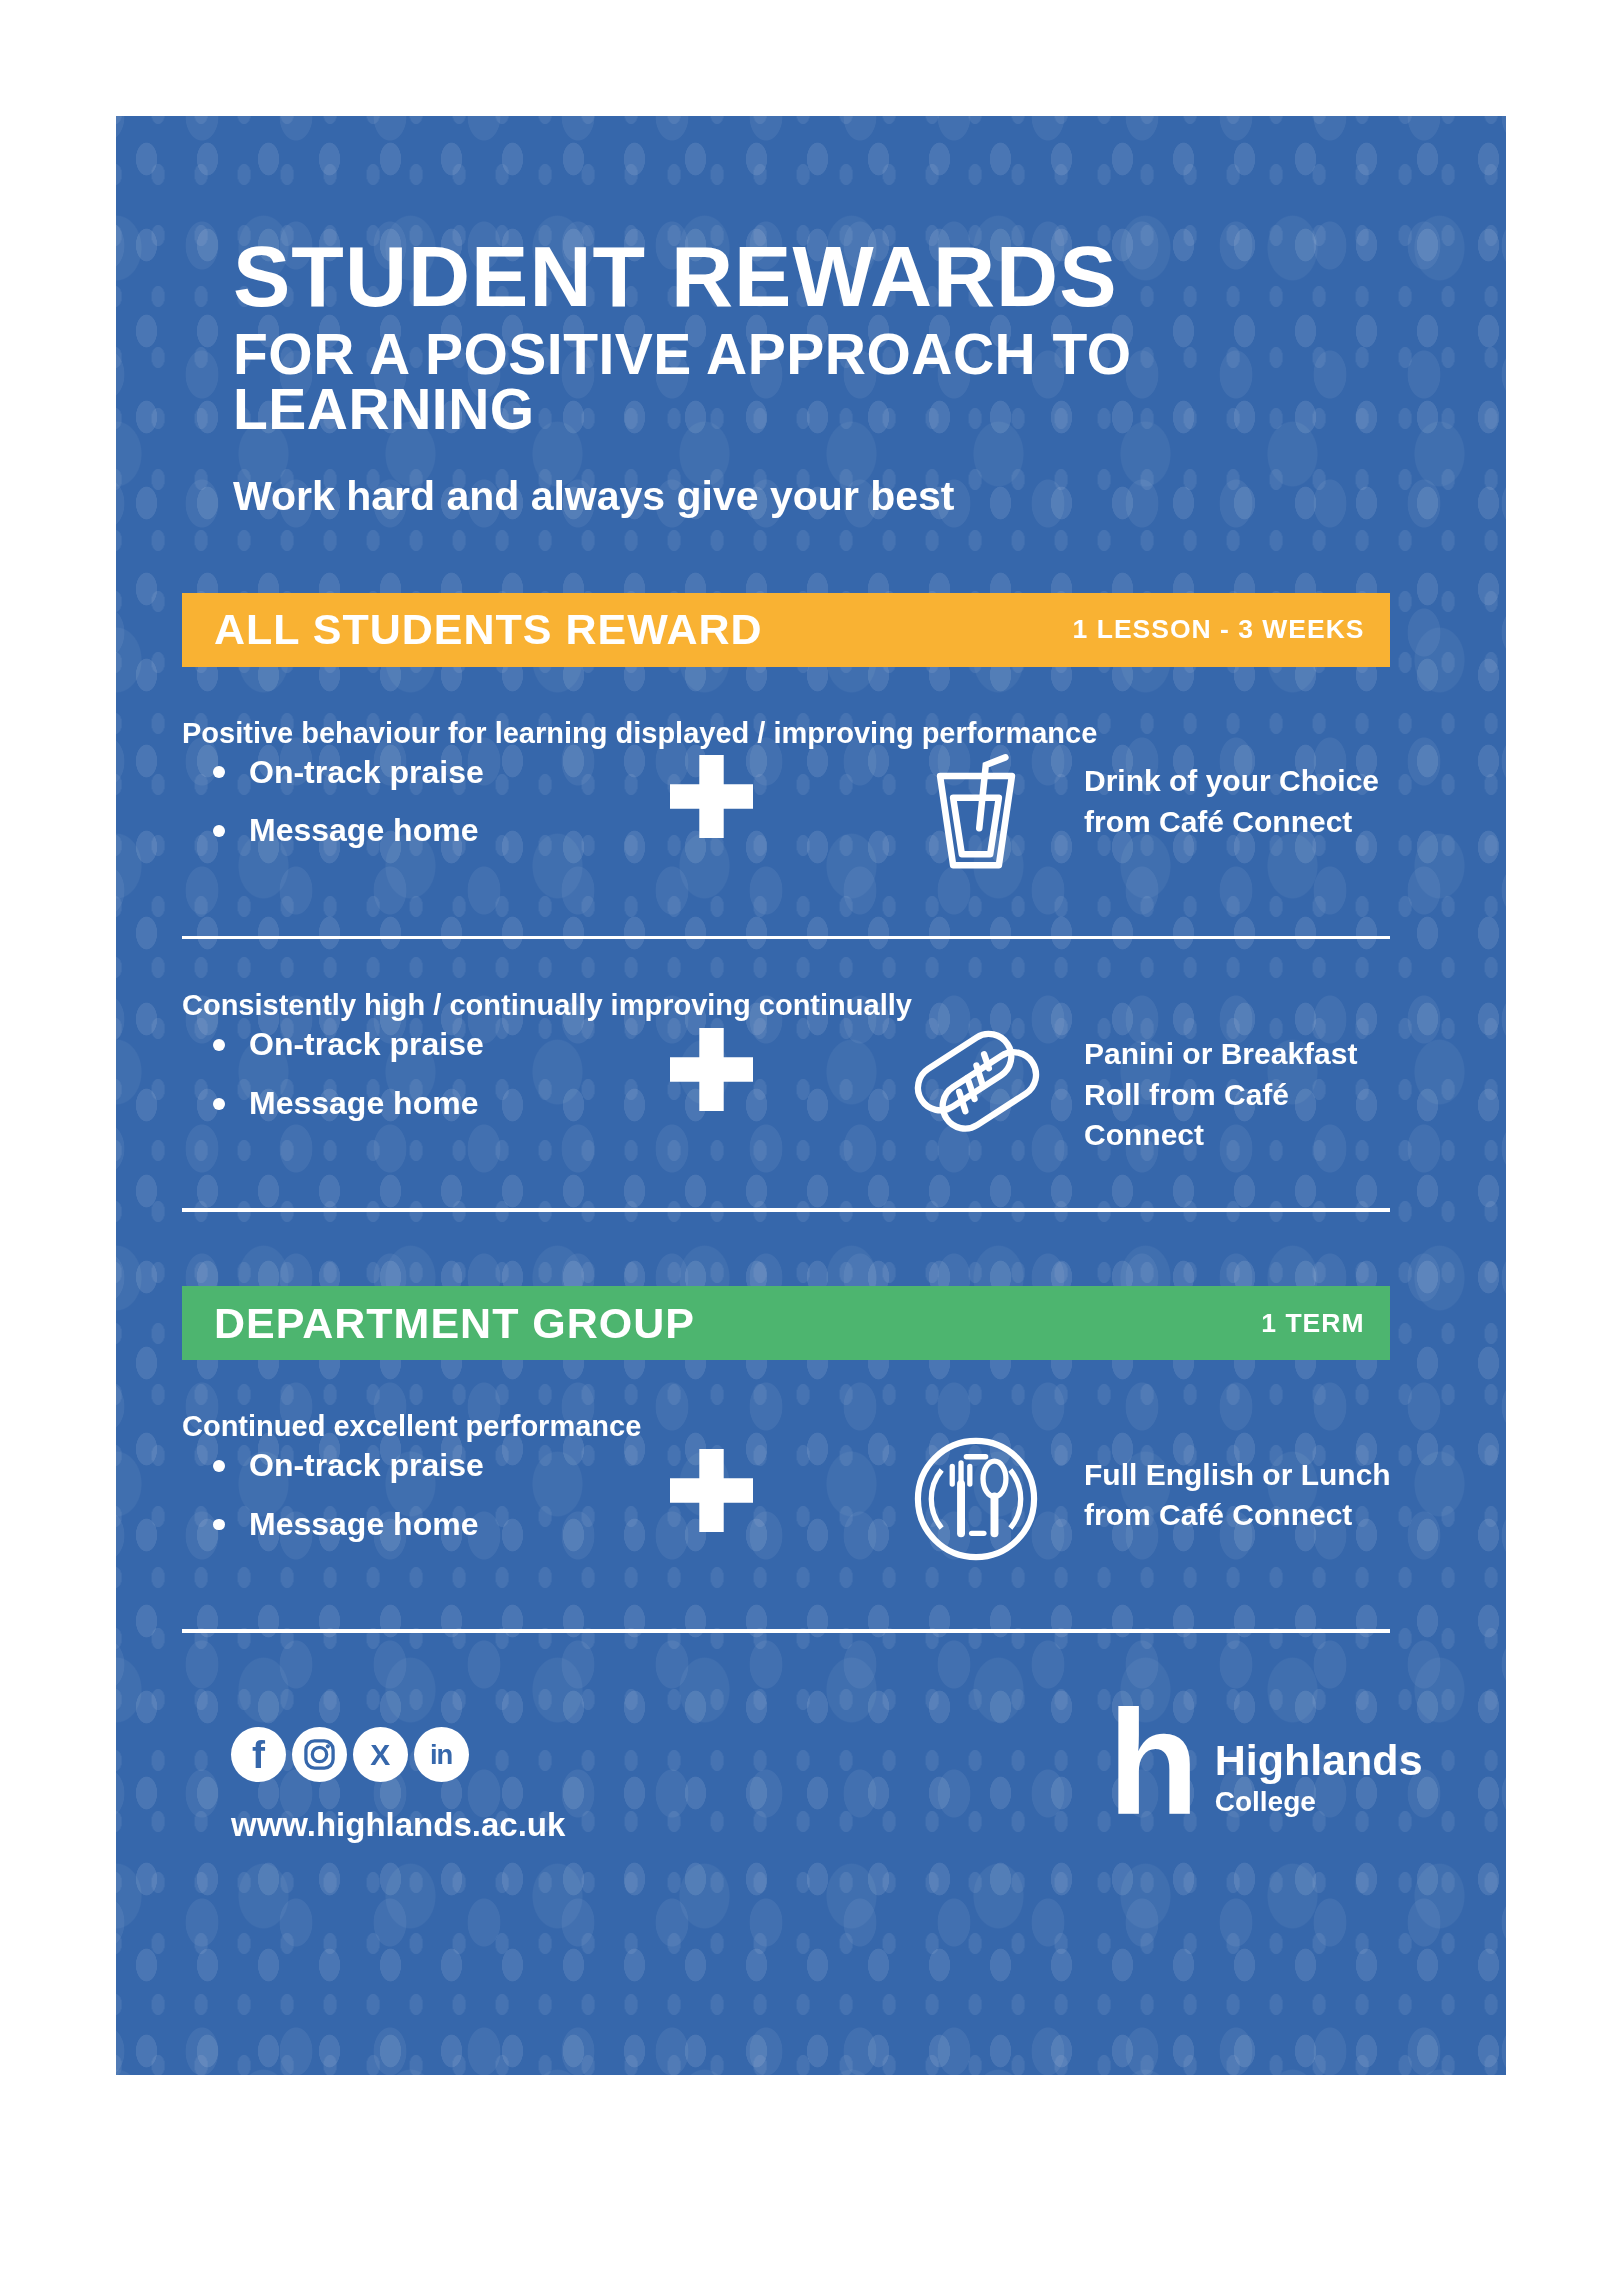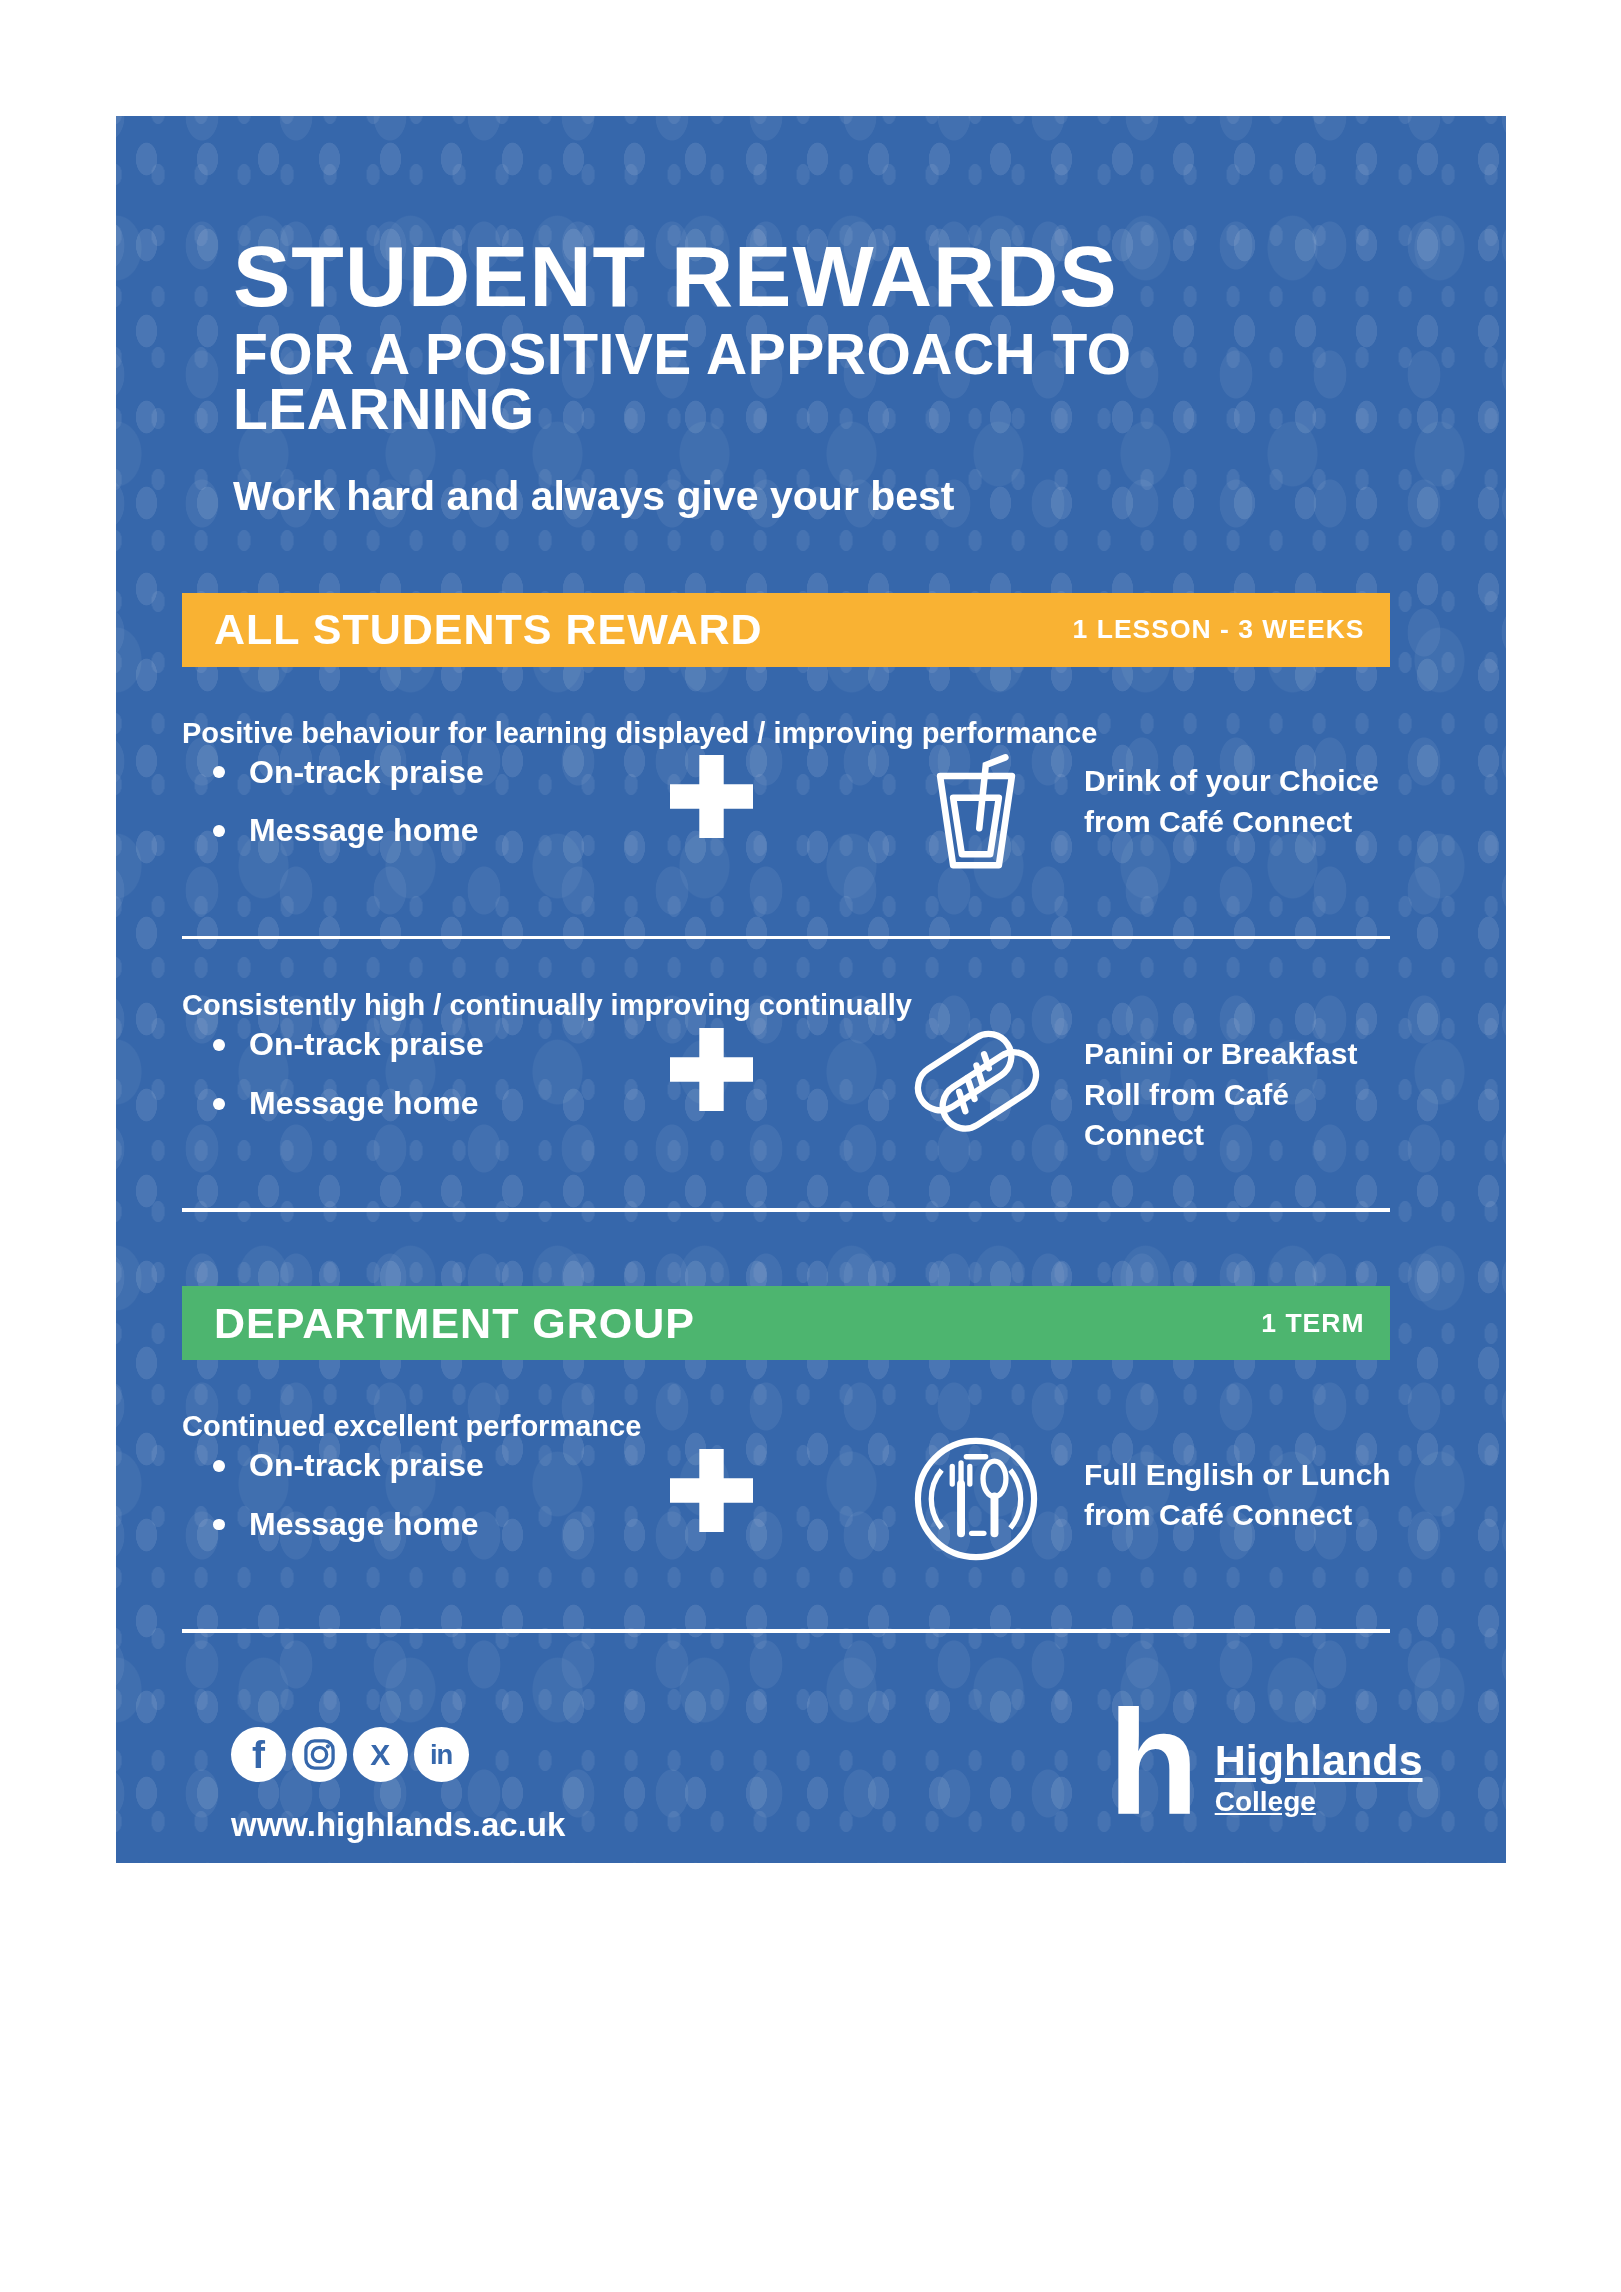--- a/index.html
+++ b/index.html
@@ -2,21 +2,21 @@
 <html><head>
 <meta charset="utf-8">
 <style>
   html,body{margin:0;padding:0;}
   body{
     width:1621px;height:2293px;background:#ffffff;position:relative;
     font-family:"Liberation Sans", sans-serif;font-weight:700;color:#ffffff;
     -webkit-font-smoothing:antialiased;
   }
   .poster{
-    position:absolute;left:116px;top:116px;width:1390px;height:1747px;
+    position:absolute;left:116px;top:116px;width:1390px;height:1959px;
     box-sizing:border-box;padding:0 116px 0 66px;overflow:hidden;
     background-color:#3667AB;
     background-image:
       radial-gradient(10.8px 16.7px at center, rgba(255,255,255,.10) 0 96%, transparent 100%),
       radial-gradient(6.9px 10.8px at center, rgba(255,255,255,.08) 0 96%, transparent 100%),
       radial-gradient(16.7px 24.5px at center, rgba(255,255,255,.06) 0 96%, transparent 100%),
       radial-gradient(25.5px 33px at center, rgba(255,255,255,.05) 0 96%, transparent 100%);
     background-size:61px 86px, 43px 61px, 94px 129px, 147px 206px;
     background-position:0 0, 20.6px 28px, 39px 65px, 74px 29px;
   }
@@ -49,21 +49,21 @@
   .circle{
     width:55px;height:55px;border-radius:50%;background:#ffffff;color:#3667AB;
     display:flex;align-items:center;justify-content:center;
   }
   .glyph-f{font-size:39px;line-height:1;}
   .glyph-x{font-size:30px;line-height:1;}
   .glyph-in{font-size:27.4px;letter-spacing:-1px;line-height:1;}
   .website{margin-left:49px;margin-top:23.5px;font-size:33px;}
   .logo{position:absolute;left:926px;top:-21.6px;display:flex;align-items:flex-end;}
   .logo-mark{font-size:149px;line-height:.78;}
-  .logo-text{margin-left:15.7px;padding-bottom:5.9px;text-decoration:underline;}
+  .logo-text{margin-left:15.7px;padding-bottom:5.9px;}
   .logo-name{font-size:43px;line-height:1;}
   .logo-sub{font-size:28px;line-height:1;margin-top:5.9px;}
   svg{display:block;}
 </style>
 </head>
 <body>
 
 <div class="poster">
 
   <div class="hdr">

